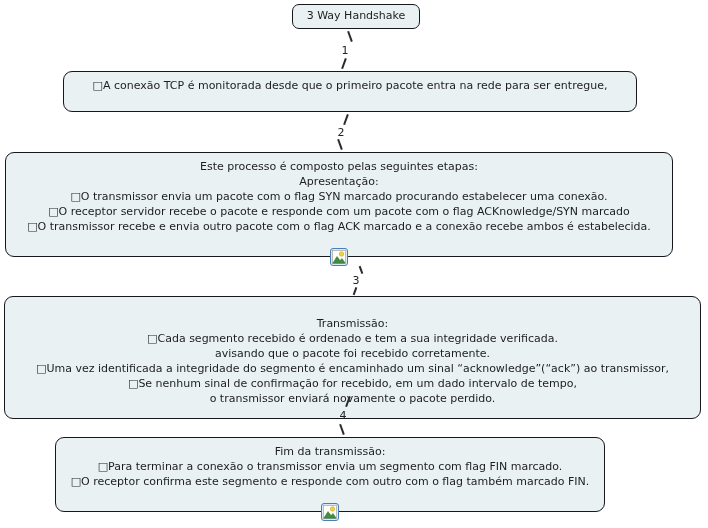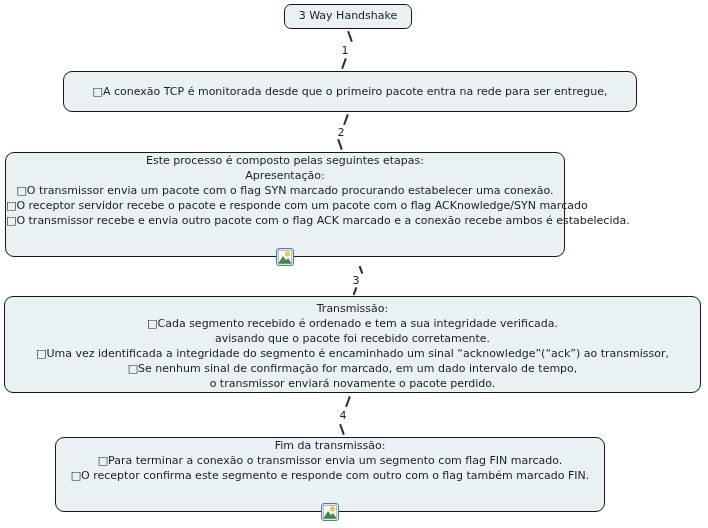--- a/index.html
+++ b/index.html
@@ -8,25 +8,25 @@
     background:#ffffff; color:#1d1d22;
     font-family:"DejaVu Sans","Liberation Sans",sans-serif;
     font-size:11px; line-height:15px;
   }
   .node {
     position:absolute; box-sizing:border-box;
     background:#e9f1f3; border:1.5px solid #17171f; border-radius:9px;
     text-align:center; overflow:visible;
   }
   .node .line { white-space:nowrap; }
-  #node-root { left:284px; top:4px; width:128px; height:25px; border-radius:7px; line-height:21px; }
-  #node-a    { left:63px;  top:71px;  width:574px; height:41px;  padding-top:12px; }
-  #node-b    { left:5px;   top:152px; width:560px; height:105px; }
-  #node-c    { left:4px;   top:296px; width:697px; height:97px;  padding-top:4px; }
-  #node-d    { left:55px;  top:437px; width:550px; height:75px;  }
+  #node-root { left:292px; top:4px; width:128px; height:25px; border-radius:7px; line-height:21px; }
+  #node-a    { left:63px;  top:71px;  width:574px; height:41px;  padding-top:6px; }
+  #node-b    { left:5px;   top:152px; width:668px; height:105px; padding-top:6px; }
+  #node-c    { left:4px;   top:296px; width:697px; height:123px;  padding-top:19px; }
+  #node-d    { left:55px;  top:437px; width:550px; height:75px;  padding-top:6px; }
 
   .img-icon {
     position:absolute; left:50%; bottom:-10px; transform:translateX(-50%);
     width:18px; height:18px; z-index:2; display:block;
   }
 
   .connector {
     position:absolute; width:24px;
     display:flex; flex-direction:column; align-items:center; justify-content:space-between;
     font-size:11px; color:#222228;
@@ -89,21 +89,21 @@
     <div class="seg back"></div>
     <div class="num">3</div>
     <div class="seg fwd"></div>
   </div>
 
   <div class="node" id="node-c">
     <div class="line">Transmissão:</div>
     <div class="line">□Cada segmento recebido é ordenado e tem a sua integridade verificada.</div>
     <div class="line">avisando que o pacote foi recebido corretamente.</div>
     <div class="line">□Uma vez identificada a integridade do segmento é encaminhado um sinal “acknowledge”(“ack”) ao transmissor,</div>
-    <div class="line">□Se nenhum sinal de confirmação for marcado, em um dado intervalo de tempo,</div>
+    <div class="line">□Se nenhum sinal de confirmação for recebido, em um dado intervalo de tempo,</div>
     <div class="line">o transmissor enviará novamente o pacote perdido.</div>
   </div>
 
   <div class="connector" id="conn-4">
     <div class="seg fwd"></div>
     <div class="num">4</div>
     <div class="seg back"></div>
   </div>
 
   <div class="node" id="node-d">

